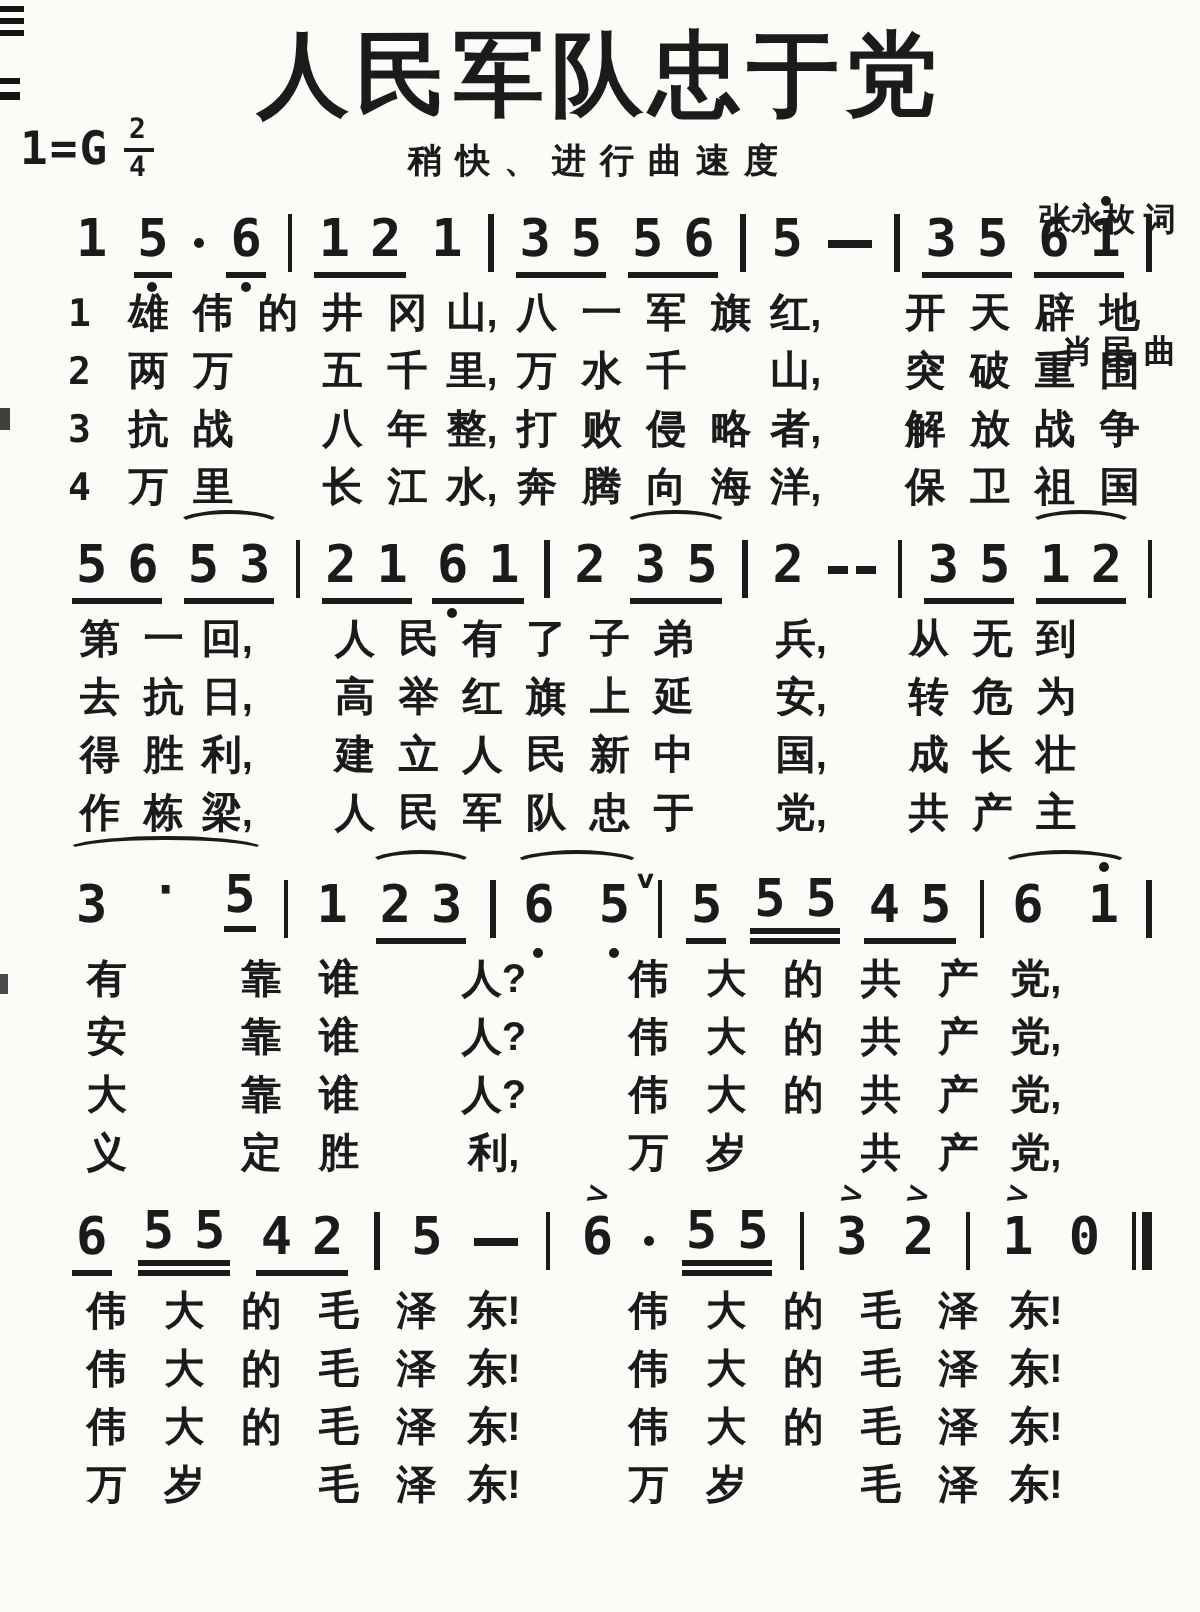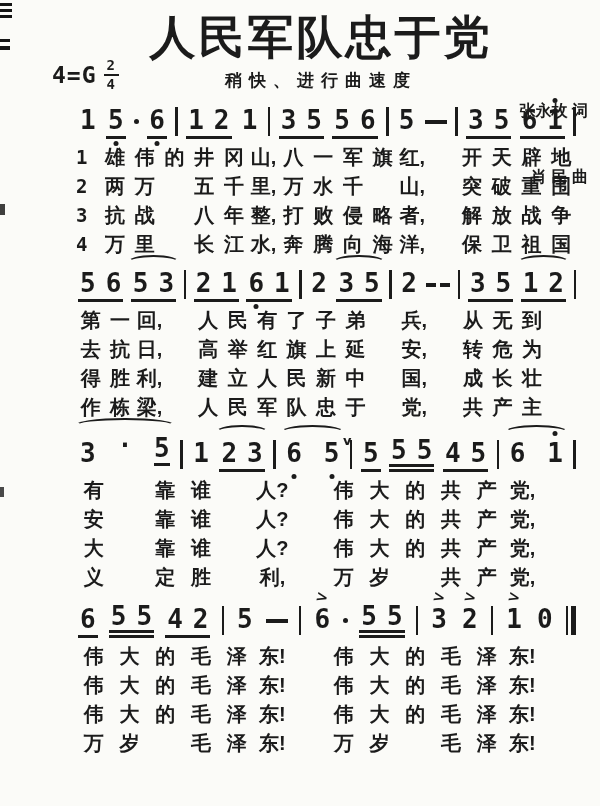--- a/index.html
+++ b/index.html
@@ -1,20 +1,20 @@
 <!DOCTYPE html>
 <html><head>
 <meta charset="utf-8">
 <style>
   :root{ --ink:#1b1b1b; }
   *{ box-sizing:border-box; }
   html,body{ margin:0; padding:0; }
   body{ width:600px; height:806px; background:#fbfbf8; overflow:hidden;
         font-family:"Liberation Sans",sans-serif; color:var(--ink); }
-  .sheet{ position:relative; width:600px; height:662px; padding-top:12px;padding-left:42px; }
+  .sheet{ position:relative; width:600px; height:662px; padding-top:12px; }
 
   
   .artifact{ position:absolute; left:0; }
   .a1{ top:3px; width:12px; height:15px;
        background:linear-gradient(180deg,#151515 0 3px,transparent 3px 6px,#151515 6px 9px,transparent 9px 12px,#151515 12px 15px); }
   .a2{ top:37px; width:10px; height:16px;
        background:linear-gradient(180deg,transparent 0 2px,#151515 2px 5px,transparent 5px 9px,#151515 9px 13px,transparent 13px); }
   .a3{ top:204px; width:5px; height:11px; background:#1d1d1d; opacity:.85; }
   .a4{ top:487px; width:4px; height:10px; background:#1d1d1d; opacity:.8; }
 
@@ -75,21 +75,21 @@
 
 <div class="sheet">
   <div class="artifact a1"></div>
   <div class="artifact a2"></div>
   <div class="artifact a3"></div>
   <div class="artifact a4"></div>
 
   <div class="header">
     <h1 class="title">人民军队忠于党</h1>
     <div class="keysig">
-      <span>4=G</span>
+      <span>1=G</span>
       <span class="frac">
         <span class="num">2</span>
         <span class="den">4</span>
       </span>
     </div>
     <div class="credits">
       <div>张永枚 词</div>
       <div>肖 民 曲</div>
     </div>
     <div class="tempo">稍快、进行曲速度</div>

